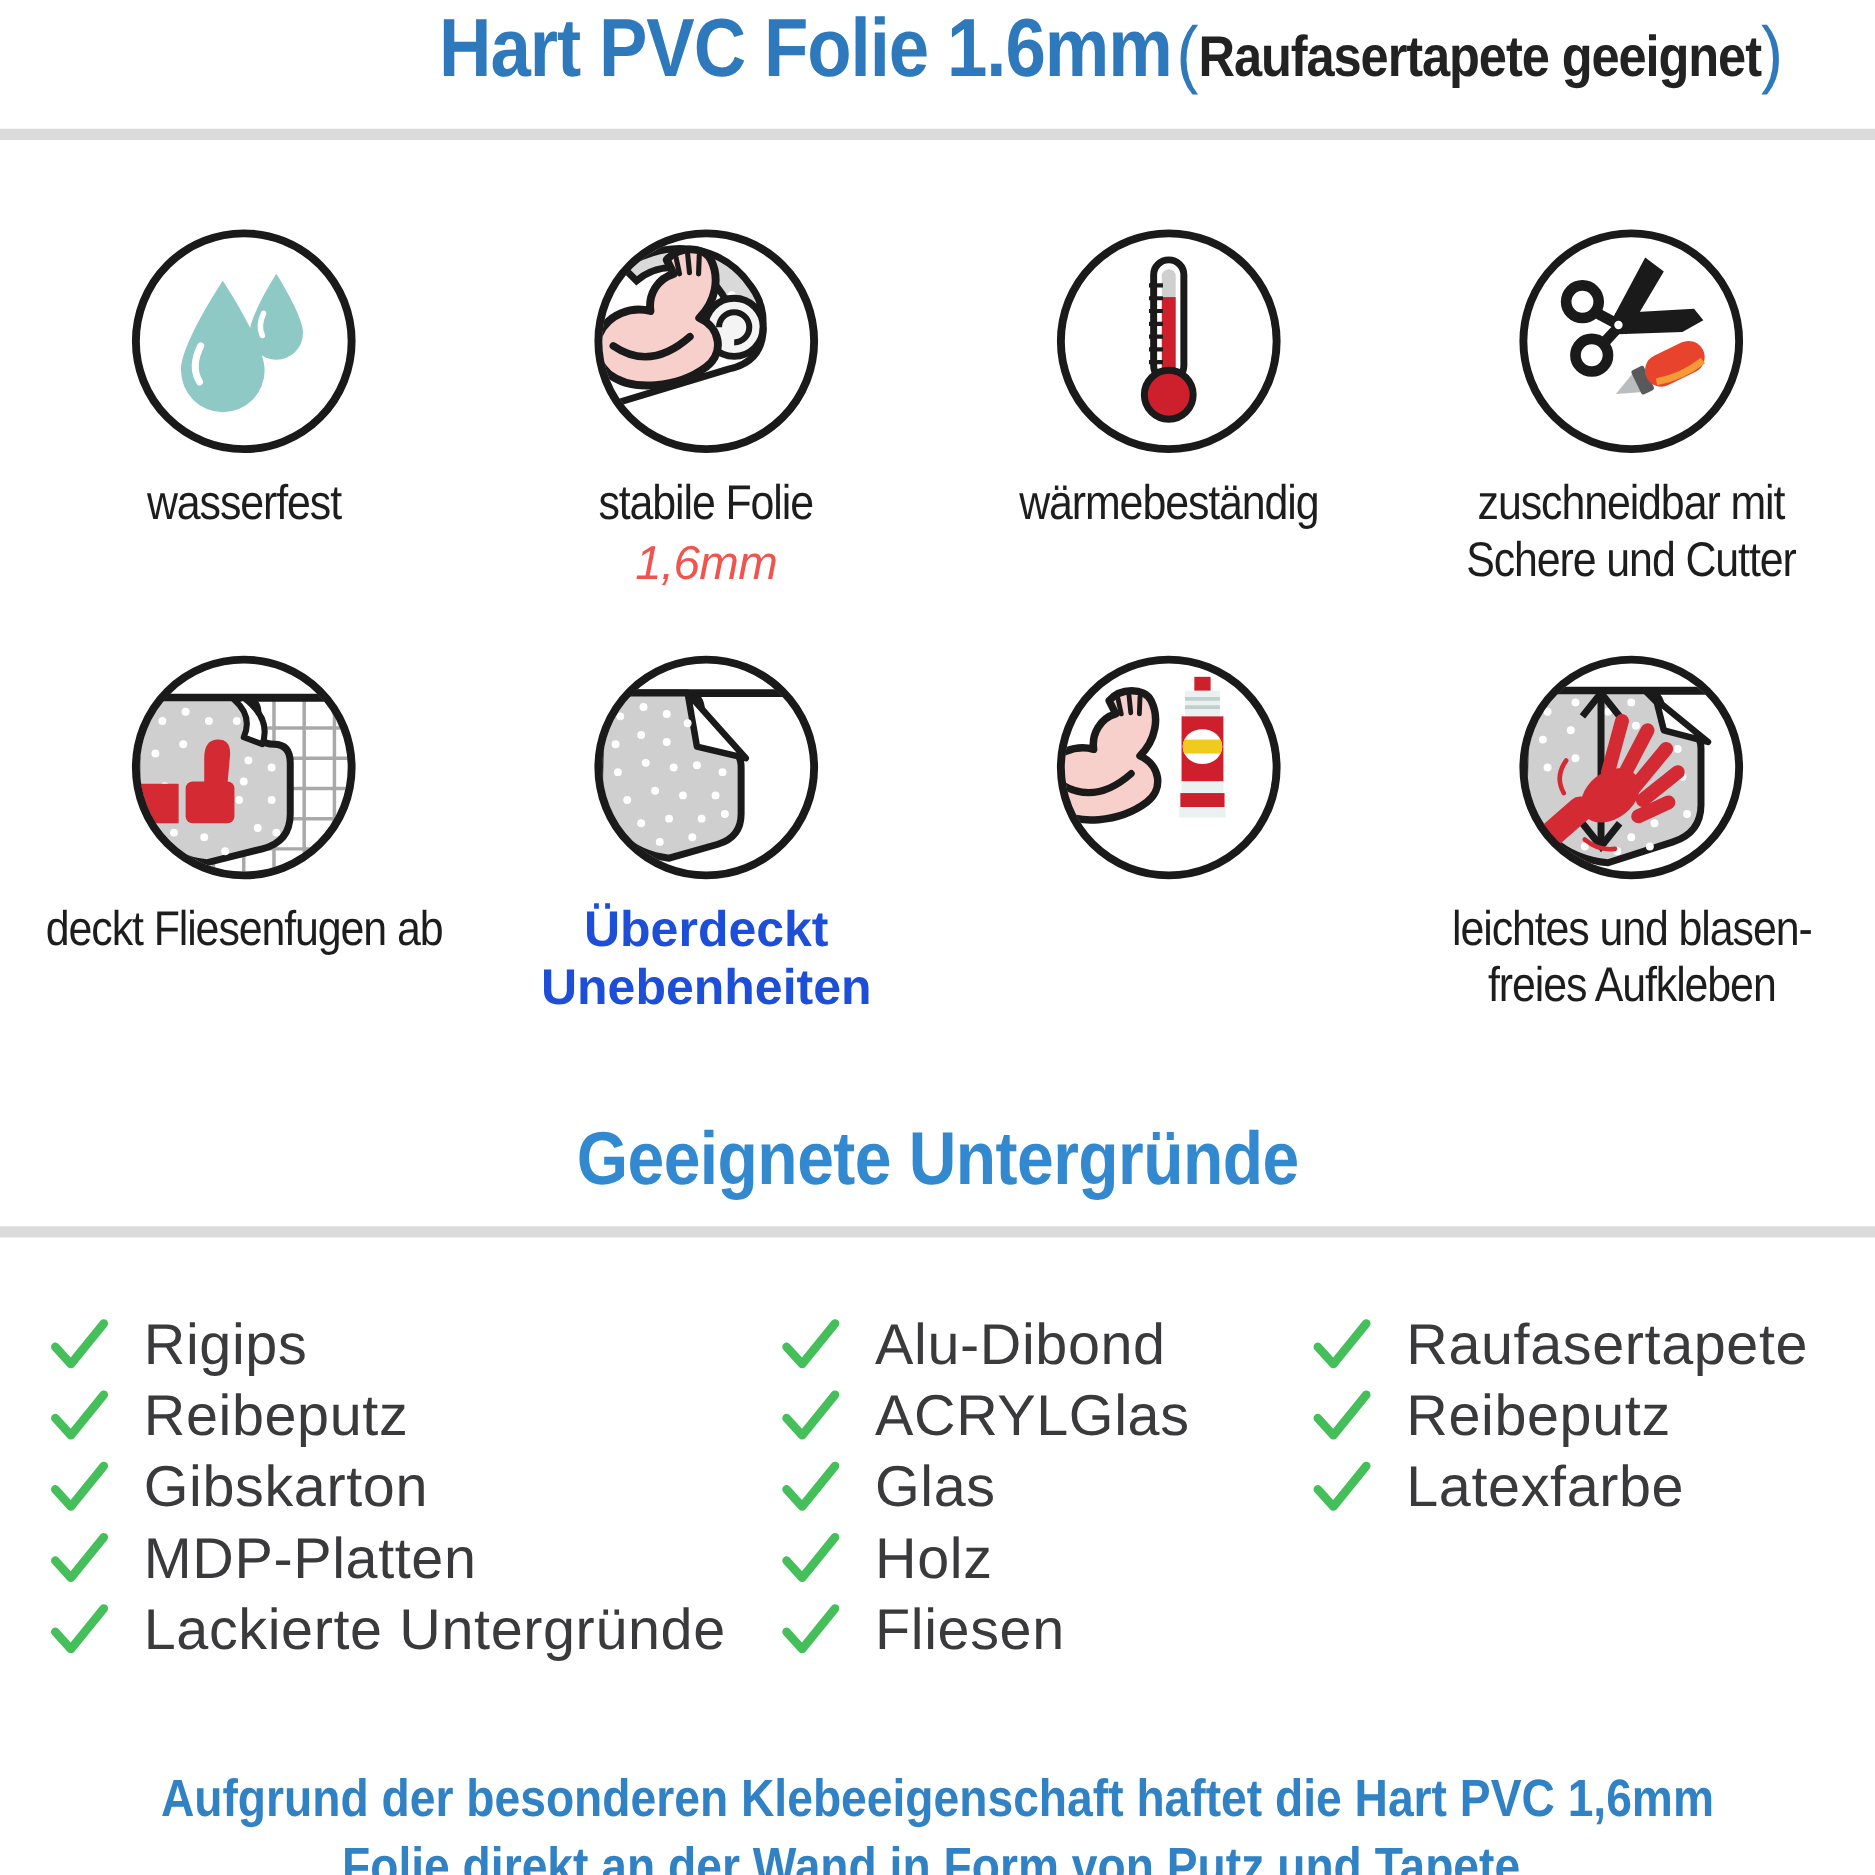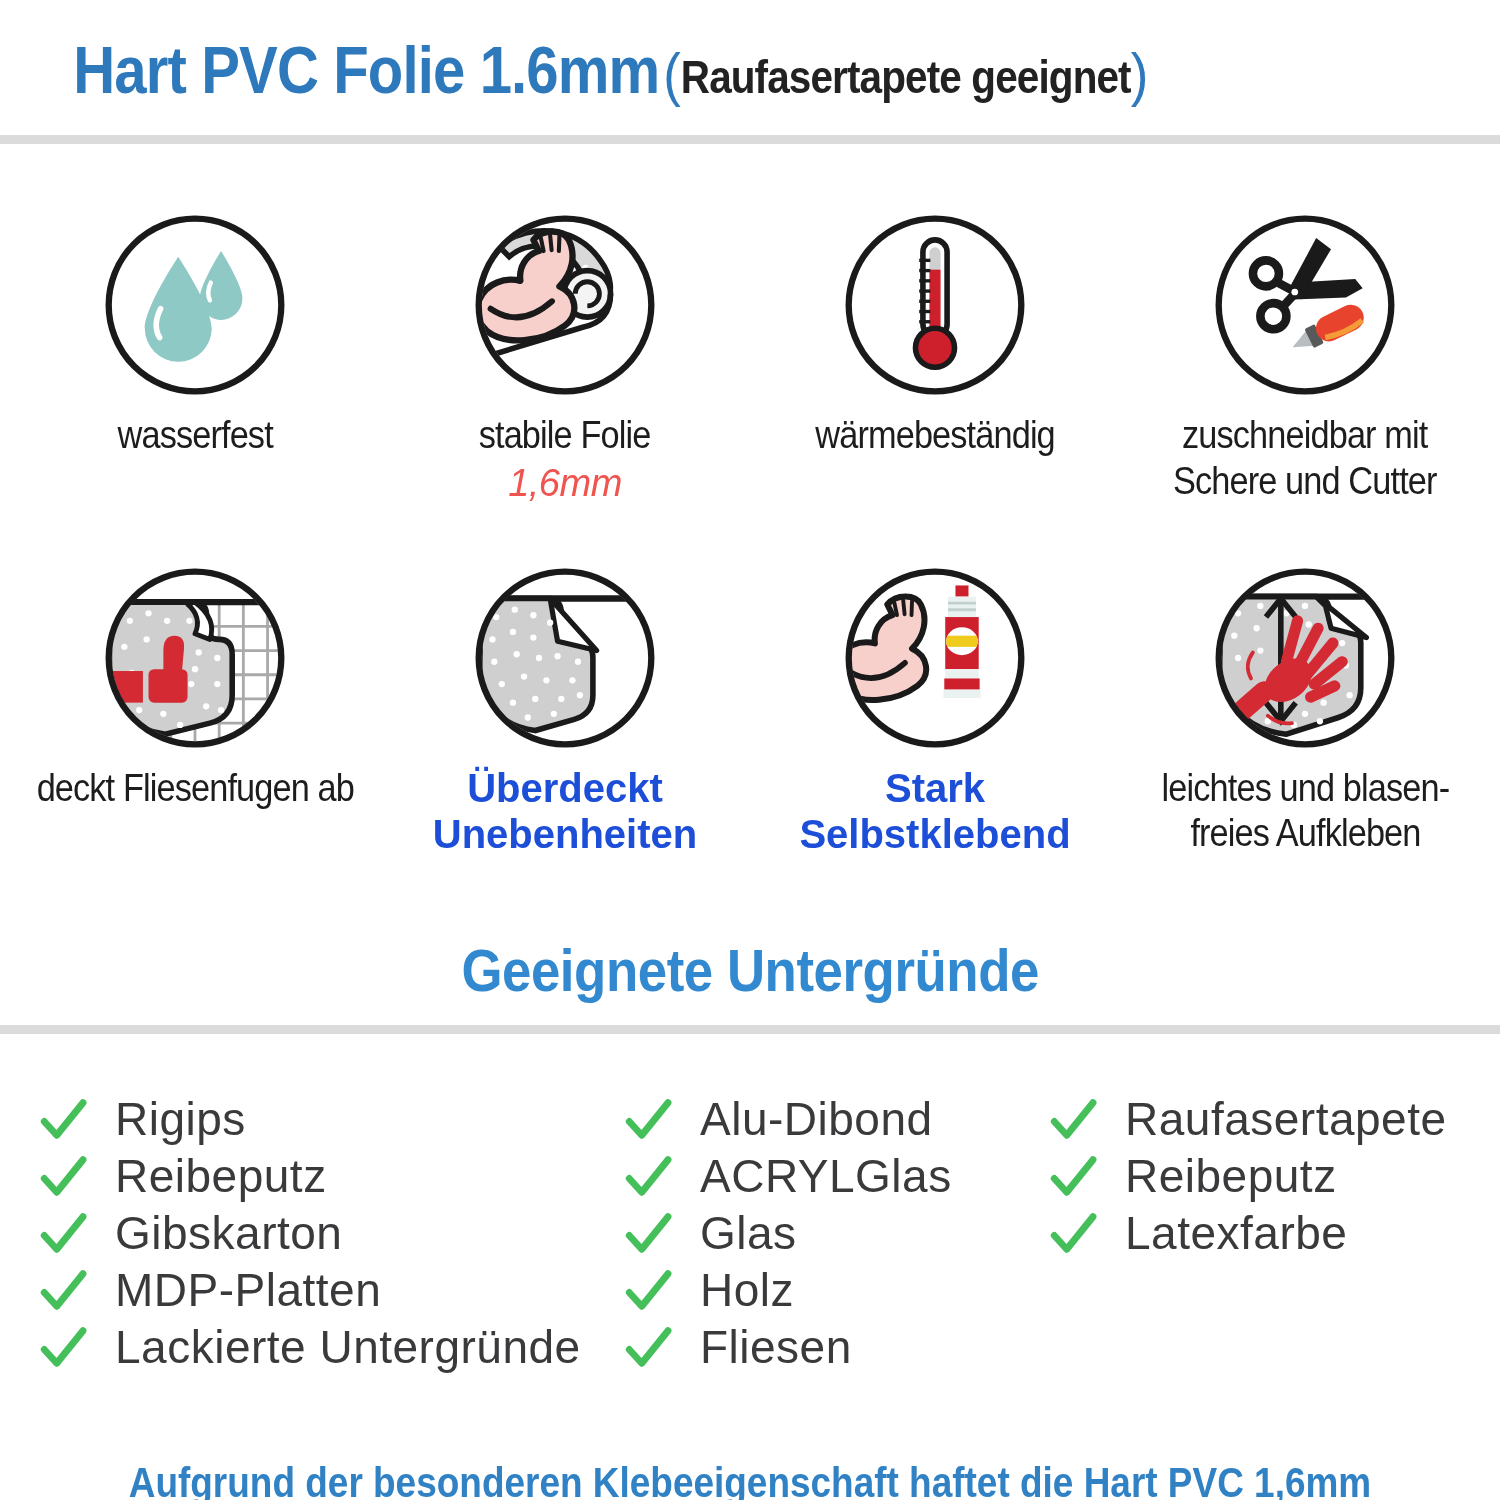--- a/index.html
+++ b/index.html
@@ -1,27 +1,27 @@
 <!DOCTYPE html>
 <html><head>
 <meta charset="utf-8">
 <style>
   html,body{margin:0;padding:0;background:#fff;}
   .page{width:1500px;height:1500px;position:relative;overflow:hidden;background:#fff;
         font-family:"Liberation Sans",sans-serif;-webkit-font-smoothing:antialiased;}
   
-  .header{padding-top:32px;text-align:left;white-space:nowrap;}
+  .header{text-align:right;white-space:nowrap;}
   .condensed{display:inline-block;transform:scaleX(0.88);transform-origin:center;}
   .title-main{color:#2e79bc;font-size:66px;font-weight:700;letter-spacing:-1px;}
   .paren{color:#2e79bc;font-size:60px;font-weight:400;vertical-align:-2px;}
   .paren-text{color:#222;font-size:46px;font-weight:700;letter-spacing:-1px;}
   .divider{height:9px;background:#dbdbdb;width:100%;}
   .divider.top{margin-top:26px;}
   
-  .features{margin-top:68px;display:grid;grid-template-columns:repeat(4,1fr);row-gap:60px;padding:0 10px;}
+  .features{margin-top:68px;display:grid;grid-template-columns:repeat(4,1fr);row-gap:48px;padding:0 10px;}
   .feature{display:flex;flex-direction:column;align-items:center;text-align:center;}
   .badge{width:186px;height:186px;display:block;}
   .flabel{margin-top:14px;font-size:39px;color:#1d1d1d;line-height:1.17;white-space:pre-line;letter-spacing:-1px;}
   .flabel.boldgeo{font-weight:700;font-size:40px;color:#1d4ed8;letter-spacing:0;transform:none;}
   .fsub{margin-top:4px;font-size:38px;color:#f0544f;letter-spacing:-0.5px;font-style:italic;}
   
   .section-title{margin-top:78px;text-align:center;color:#3389cf;font-size:60px;font-weight:700;letter-spacing:-0.5px;}
   .divider.mid{margin-top:20px;}
   .surfaces{margin-top:56px;display:grid;grid-template-columns:585px 425px auto;padding-left:35px;align-items:start;}
   .scol{display:flex;flex-direction:column;}
@@ -236,22 +236,20 @@
           <line x1="57" y1="24" x2="72" y2="24" stroke="#c2cfcf" stroke-width="1.6"></line>
           <rect x="55.5" y="28" width="18" height="28" fill="#ce1f2d"></rect>
           <ellipse cx="64.5" cy="41" rx="8.5" ry="7.5" fill="#fff"></ellipse>
           <rect x="55" y="38" width="19" height="6" fill="#efcb1e" clip-path="url(#c7e)"></rect>
           <rect x="55.5" y="56" width="18" height="5" fill="#eaf1f1"></rect>
           <rect x="55" y="61" width="19" height="6" fill="#ce1f2d"></rect>
           <rect x="54.5" y="67" width="20" height="4.5" fill="#eaf1f1"></rect>
         </g>
         <circle cx="50" cy="50" r="46.4" fill="none" stroke="#1a1a1a" stroke-width="3.4"></circle>
       </svg>
-      <div class="flabel boldgeo">Stark
-Selbstklebend</div>
     </div>
 
     <div class="feature">
       <svg class="badge" viewBox="0 0 100 100">
         <clipPath id="c8">
             <circle cx="50" cy="50" r="44.8"></circle>
           </clipPath>
         <g clip-path="url(#c8)">
           <line x1="5" y1="17" x2="95" y2="17" stroke="#1a1a1a" stroke-width="3.4"></line>
           <path d="M5 17 L56 17 Q63 18 63 25 L63 28 Q63 34 70 34 L72 34 Q80 34 80 42 L80 66 Q80 78 68 82 L40 91 Q11 88 4 58 Z" fill="#cfcfcf" stroke="#1a1a1a" stroke-width="3"></path>

